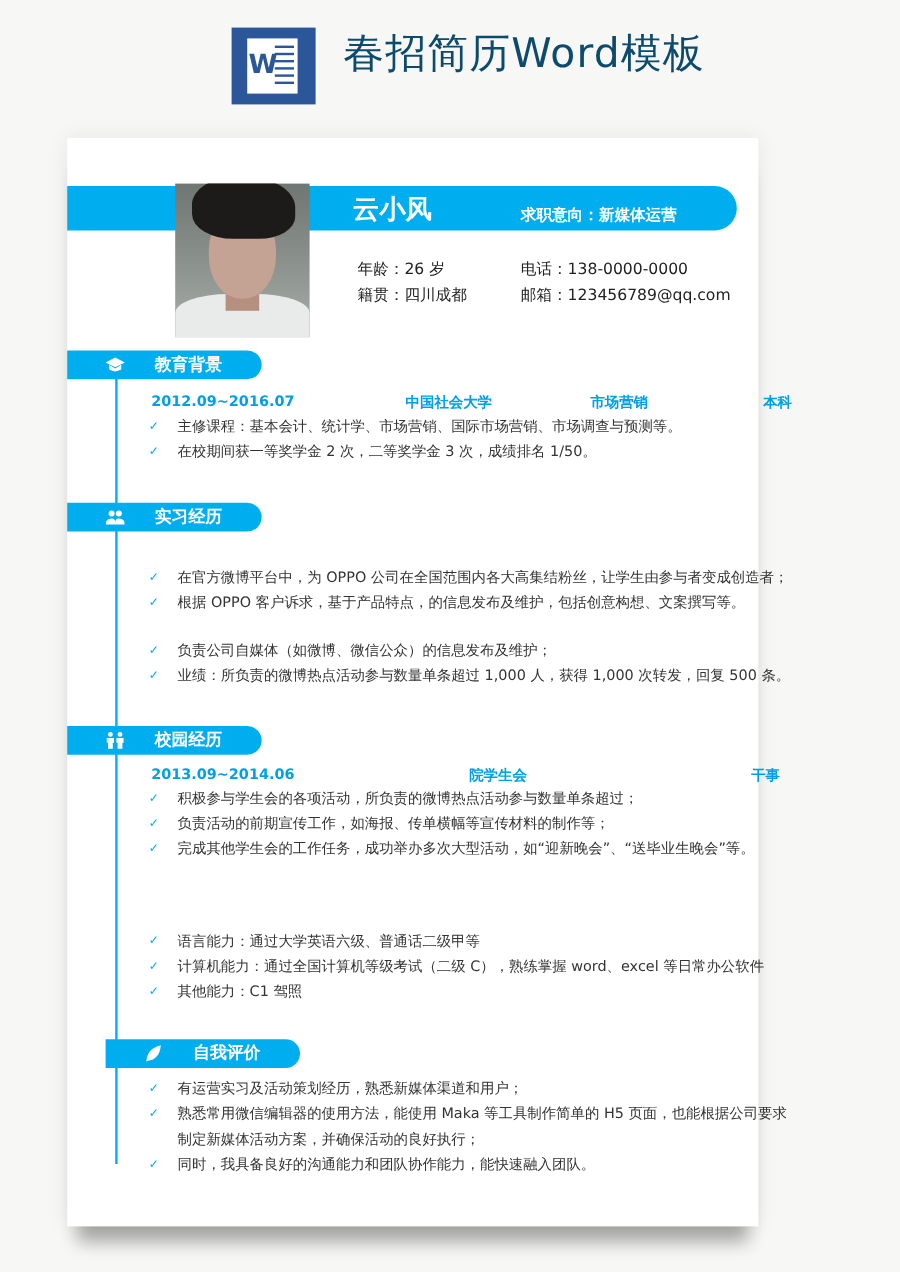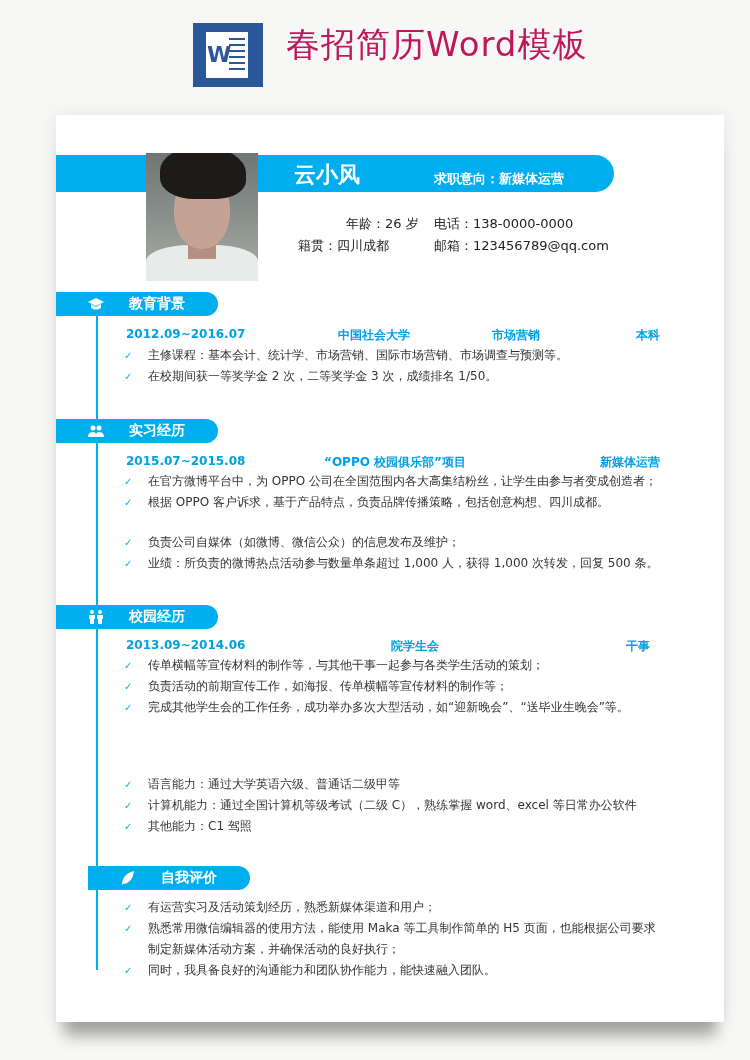--- a/index.html
+++ b/index.html
@@ -6,25 +6,25 @@
   html, body { width: 750px; height: 1060px; background: #f7f7f5; overflow: hidden; }
   body { position: relative; font-family: "DejaVu Sans", "Liberation Sans", sans-serif; color: #333; }
 
   
   .banner { position: absolute; left: 0; top: 0; width: 750px; height: 105px; background: #f7f7f5; }
   .word-logo { position: absolute; left: 193px; top: 23px; width: 70px; height: 64px; background: #2b579a; }
   .word-logo .doc { position: absolute; left: 13px; top: 9px; width: 42px; height: 46px; background: #fff; }
   .word-logo .lines { position: absolute; left: 36px; top: 15px; width: 16px; }
   .word-logo .lines span { display: block; height: 2px; background: #2b579a; margin-bottom: 4px; }
   .word-logo .w { position: absolute; left: 14px; top: 19px; font-family: "DejaVu Sans", sans-serif; font-weight: bold; font-size: 22px; color: #2b579a; }
-  .banner-title { position: absolute; left: 286px; top: 22px; font-size: 34px; color: #be185d; letter-spacing: 1px; font-family: "DejaVu Sans", sans-serif; }
+  .banner-title { position: absolute; left: 286px; top: 22px; font-size: 34px; color: #0c4a6e; letter-spacing: 1px; font-family: "DejaVu Sans", sans-serif; }
   .banner-sub { position: absolute; left: 312px; top: 70px; font-size: 16px; color: #333; font-family: "DejaVu Sans Mono", monospace; letter-spacing: 0.5px; }
 
   
-  .page { position: absolute; left: 56px; top: 115px; width: 668px; height: 907px; background: #fff;
+  .page { position: absolute; left: 56px; top: 115px; width: 576px; height: 907px; background: #fff;
           box-shadow: 0 22px 14px -8px rgba(0,0,0,0.32), 0 0 18px rgba(0,0,0,0.08); }
 
   .header-band { position: absolute; left: 0; top: 40px; width: 558px; height: 37px; background: #00aeef; border-radius: 0 19px 19px 0; }
   .photo { position: absolute; left: 90px; top: 38px; width: 112px; height: 128px; overflow: hidden;
            background: linear-gradient(180deg, #6f7673 0%, #8a908c 50%, #a9aeab 100%); }
   .photo .hair { position: absolute; left: 14px; top: -6px; width: 86px; height: 52px; background: #1d1b19; border-radius: 45% 50% 35% 40%; }
   .photo .face { position: absolute; left: 28px; top: 22px; width: 56px; height: 74px; background: #c4a394; border-radius: 45% 45% 48% 48%; }
   .photo .shirt { position: absolute; left: 0; top: 92px; width: 112px; height: 40px; background: #e9ebea; border-radius: 40% 40% 0 0; }
   .photo .neck { position: absolute; left: 42px; top: 86px; width: 28px; height: 20px; background: #b58f80; }
 
@@ -70,21 +70,21 @@
   <div class="header-band"></div>
   <div class="photo">
     <div class="shirt"></div>
       <div class="neck"></div>
       <div class="face"></div>
       <div class="hair"></div>
   </div>
   <div class="name">云小风</div>
   <div class="intent">求职意向：新媒体运营</div>
 
-  <div class="info" style="left:242px; top:100px;margin-left:48px;">年龄：26 岁</div>
+  <div class="info" style="left:242px; top:100px;">年龄：26 岁</div>
   <div class="info" style="left:242px; top:122px;">籍贯：四川成都</div>
   <div class="info" style="left:378px; top:100px;">电话：138-0000-0000</div>
   <div class="info" style="left:378px; top:122px;">邮箱：123456789@qq.com</div>
 
   <div class="timeline"></div>
 
   <div class="section-head" style="top:177px;">
     <svg class="icon" viewBox="0 0 16 16">
         <path d="M8 2 L16 6 L8 10 L0 6 Z" fill="#fff"></path>
         <path d="M3 8 L3 12 Q8 15 13 12 L13 8 L8 11 Z" fill="#fff"></path>
@@ -107,32 +107,27 @@
     </div>
 
   <div class="section-head" style="top:304px;">
     <svg class="icon" viewBox="0 0 16 16">
         <circle cx="5" cy="5" r="2.5" fill="#fff"></circle>
         <circle cx="11" cy="5" r="2.5" fill="#fff"></circle>
         <path d="M0 14 Q0 9 5 9 Q8 9 8 12 Q8 9 11 9 Q16 9 16 14 Z" fill="#fff"></path>
       </svg>
     <span class="title">实习经历</span>
   </div>
-  <div class="row-head" style="top:339px;">
-    <span style="left:0;">2015.07~2015.08</span>
-    <span style="left:198px;">“OPPO 校园俱乐部”项目</span>
-    <span style="right:0;">新媒体运营</span>
-  </div>
   <div class="bullet" style="top:356px;">
       <span class="chk">✓</span>
       <span class="txt">在官方微博平台中，为 OPPO 公司在全国范围内各大高集结粉丝，让学生由参与者变成创造者；</span>
     </div>
   <div class="bullet" style="top:377px;">
       <span class="chk">✓</span>
-      <span class="txt">根据 OPPO 客户诉求，基于产品特点，负责品牌传播策略，包括创意构想、四川成都。</span>
+      <span class="txt">根据 OPPO 客户诉求，基于产品特点，的信息发布及维护，包括创意构想、文案撰写等。</span>
     </div>
   <div class="bullet" style="top:417px;">
       <span class="chk">✓</span>
       <span class="txt">负责公司自媒体（如微博、微信公众）的信息发布及维护；</span>
     </div>
   <div class="bullet" style="top:438px;">
       <span class="chk">✓</span>
       <span class="txt">业绩：所负责的微博热点活动参与数量单条超过 1,000 人，获得 1,000 次转发，回复 500 条。</span>
     </div>
 
@@ -145,21 +140,21 @@
       </svg>
     <span class="title">校园经历</span>
   </div>
   <div class="row-head" style="top:523px;">
     <span style="left:0;">2013.09~2014.06</span>
     <span style="left:234px;margin-left:31px;">院学生会</span>
     <span style="right:10px;">干事</span>
   </div>
   <div class="bullet" style="top:540px;">
       <span class="chk">✓</span>
-      <span class="txt">传单横幅等宣传材料的制作等，与其他干事一起参与各类学生活动的策划；</span>
+      <span class="txt">积极参与学生会的各项活动，所负责的微博热点活动参与数量单条超过；</span>
     </div>
   <div class="bullet" style="top:561px;">
       <span class="chk">✓</span>
       <span class="txt">负责活动的前期宣传工作，如海报、传单横幅等宣传材料的制作等；</span>
     </div>
   <div class="bullet" style="top:582px;">
       <span class="chk">✓</span>
       <span class="txt">完成其他学生会的工作任务，成功举办多次大型活动，如“迎新晚会”、“送毕业生晚会”等。</span>
     </div>
 

